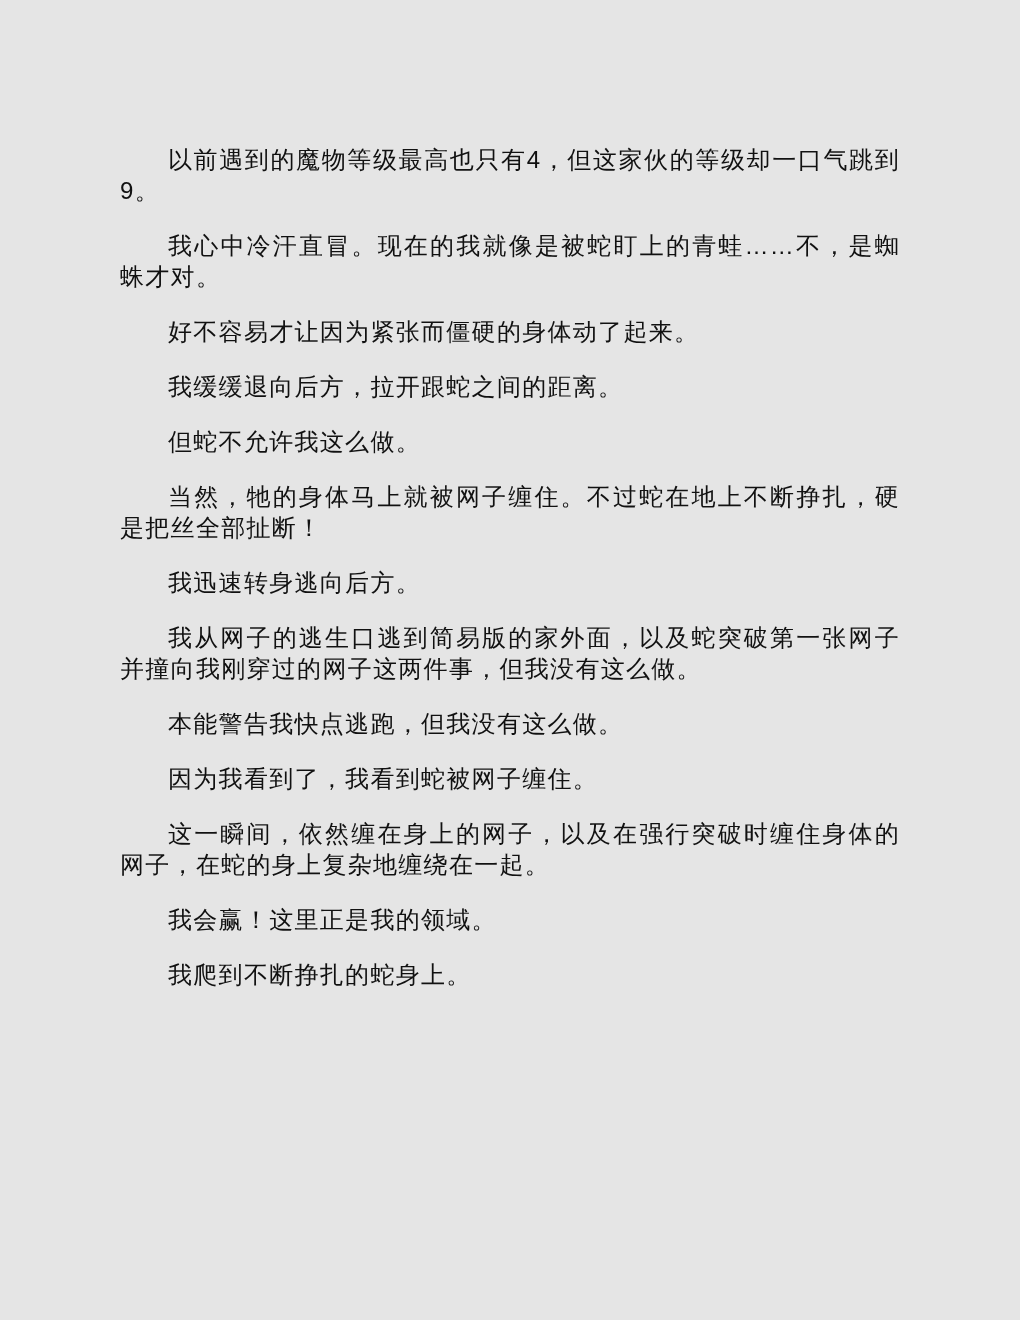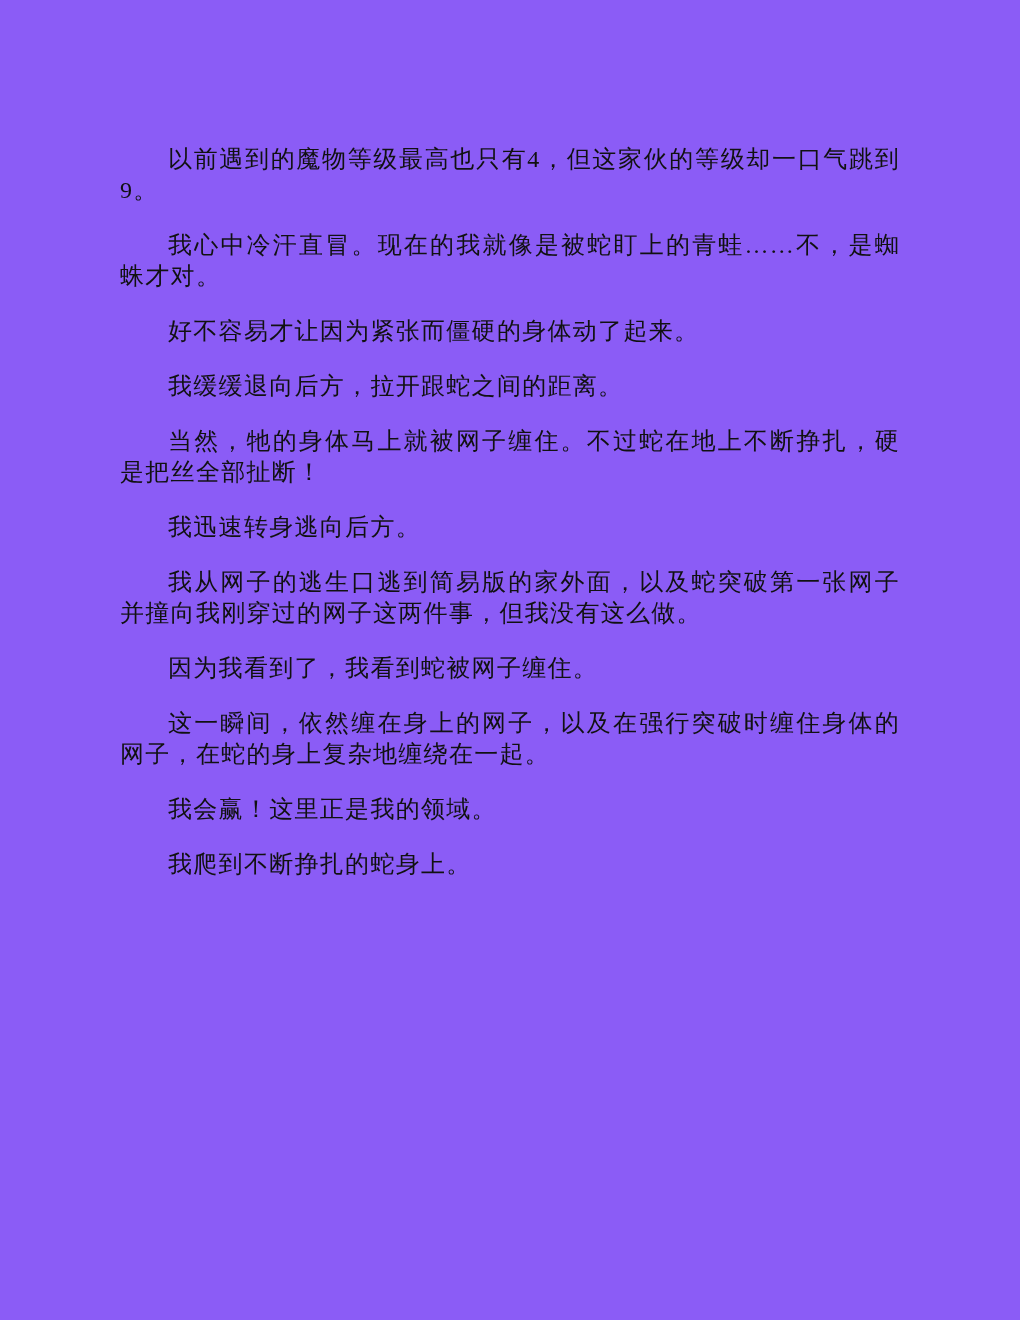--- a/index.html
+++ b/index.html
@@ -4,23 +4,23 @@
 <style>
   html, body {
     margin: 0;
     padding: 0;
     background: #ffffff;
   }
   .page {
     position: relative;
     width: 1020px;
     height: 1320px;
-    background: #8b5cf6;
+    background: #e5e5e5;
     overflow: hidden;
-    font-family: Liberation Serif, serif;
+    font-family: Liberation Sans, sans-serif;
     color: #111111;
   }
   .text-content {
     position: absolute;
     left: 120px;
     top: 144px;
     width: 780px;
   }
   .text-content p {
     margin: 0 0 24px 0;
@@ -35,21 +35,23 @@
 </style>
 </head>
 <body>
 
 <div class="page">
   <div class="text-content">
       <p>以前遇到的魔物等级最高也只有4，但这家伙的等级却一口气跳到9。</p>
       <p>我心中冷汗直冒。现在的我就像是被蛇盯上的青蛙……不，是蜘蛛才对。</p>
       <p>好不容易才让因为紧张而僵硬的身体动了起来。</p>
       <p>我缓缓退向后方，拉开跟蛇之间的距离。</p>
+      <p>但蛇不允许我这么做。</p>
       <p>当然，牠的身体马上就被网子缠住。不过蛇在地上不断挣扎，硬是把丝全部扯断！</p>
       <p>我迅速转身逃向后方。</p>
       <p>我从网子的逃生口逃到简易版的家外面，以及蛇突破第一张网子并撞向我刚穿过的网子这两件事，但我没有这么做。</p>
+      <p>本能警告我快点逃跑，但我没有这么做。</p>
       <p>因为我看到了，我看到蛇被网子缠住。</p>
       <p>这一瞬间，依然缠在身上的网子，以及在强行突破时缠住身体的网子，在蛇的身上复杂地缠绕在一起。</p>
       <p>我会赢！这里正是我的领域。</p>
       <p>我爬到不断挣扎的蛇身上。</p>
     </div>
 </div>
 
 </body></html>

